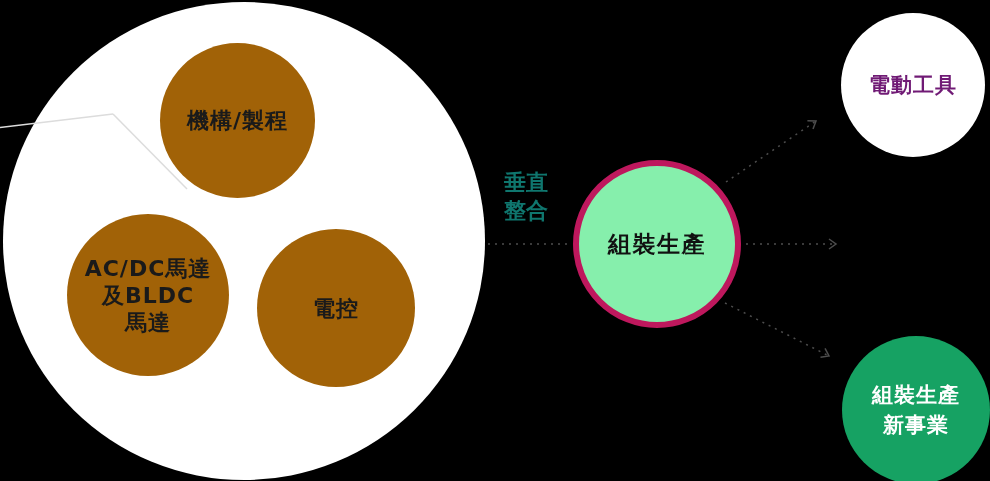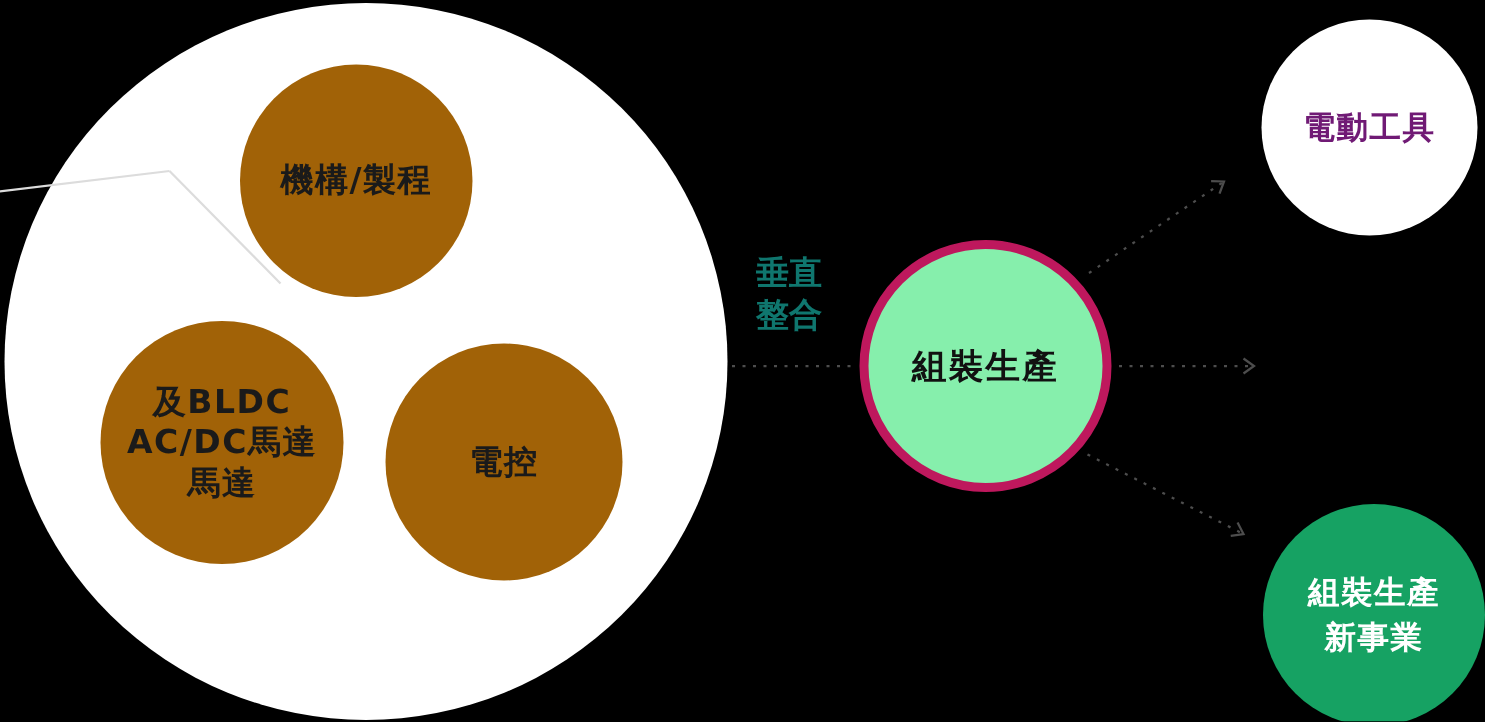--- a/index.html
+++ b/index.html
@@ -39,22 +39,22 @@
 <div class="stage">
 
   <div class="circle big-circle"></div>
 
   <div class="circle sub-circle sub-top">
     <span class="nowrap">機構/製程</span>
   </div>
 
   <div class="circle sub-circle sub-motors">
     <span>
+      <span style="display:block">AC/DC馬達</span>
       <span style="display:block">及BLDC</span>
-      <span style="display:block">AC/DC馬達</span>
       <span style="display:block">馬達</span>
     </span>
   </div>
 
   <div class="circle sub-circle sub-econtrol">
     <span class="nowrap">電控</span>
   </div>
 
 
   <div class="flow-label">

